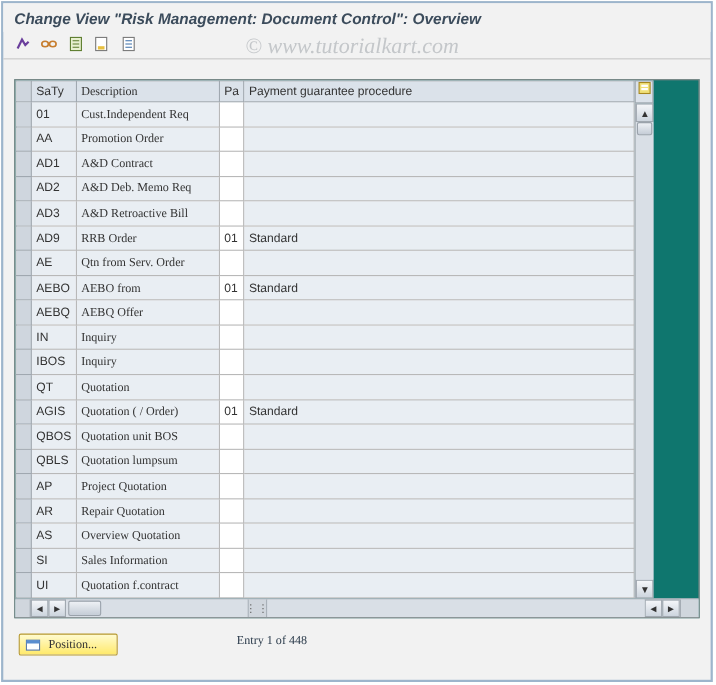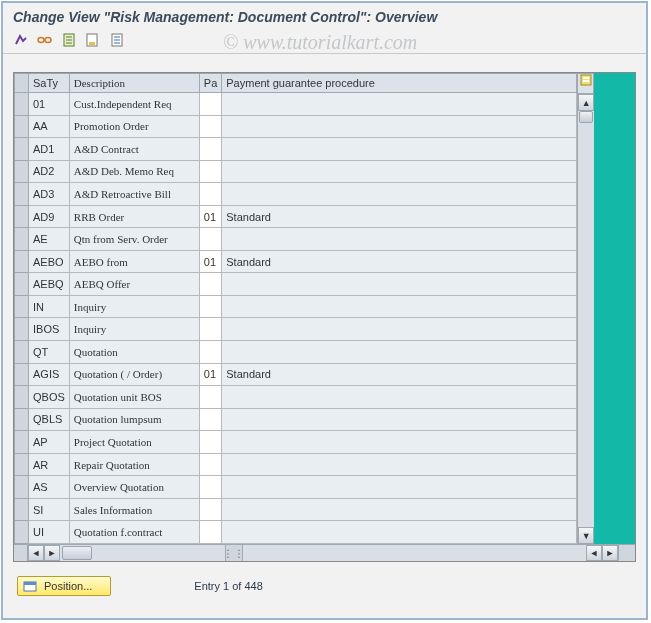--- a/index.html
+++ b/index.html
@@ -53,21 +53,21 @@
       font-size: 20px;
       color: rgba(170,175,180,0.65);
       font-family: Georgia, serif;
       pointer-events: none;
       z-index: 50;
       font-style: italic;
     }
     .table-wrap {
       margin: 18px 10px 0 10px;
       border: 1px solid #888;
-      background: #14b8a6;
+      background: #0f766e;
       position: relative;
       height: 490px;
       display: flex;
       flex-direction: column;
     }
     .grid-area {
       display: flex;
       flex: 1;
       overflow: hidden;
     }
@@ -161,23 +161,23 @@
       border:1px solid #9aa2ab; border-radius:2px;
     }
     .drag-handle {
       width:18px; display:flex;align-items:center;justify-content:center;
       color:#666; font-size:10px; letter-spacing:1px;
       border-left:1px solid #a0a8b0; border-right:1px solid #a0a8b0;
       background:#d0d6dd;
     }
     .footer {
       display:flex;
-      align-items:center;
-      gap: 9px;
+      gap: 34px;
       margin: 14px 10px 0 14px;
+      font-family: Liberation Serif, serif;
     }
     .position-btn {
       display:flex;align-items:center;
       background: linear-gradient(#fffbcf,#ffe96a);
       border:1px solid #b89a2e;
       height:20px; padding: 0 18px 0 4px;
       font-size:11px; cursor:pointer;
       border-radius:2px;
     }
     .position-btn .pic {

